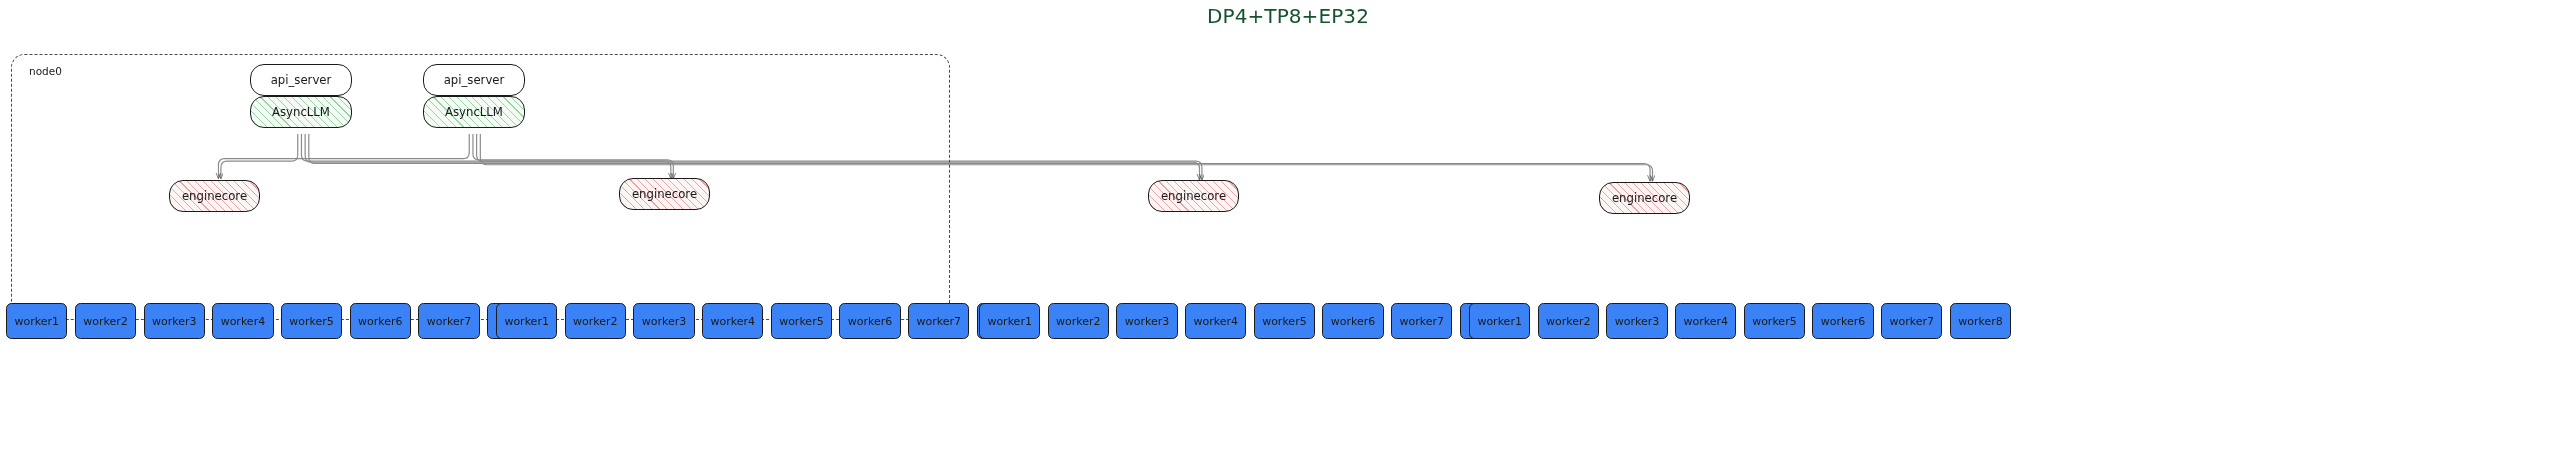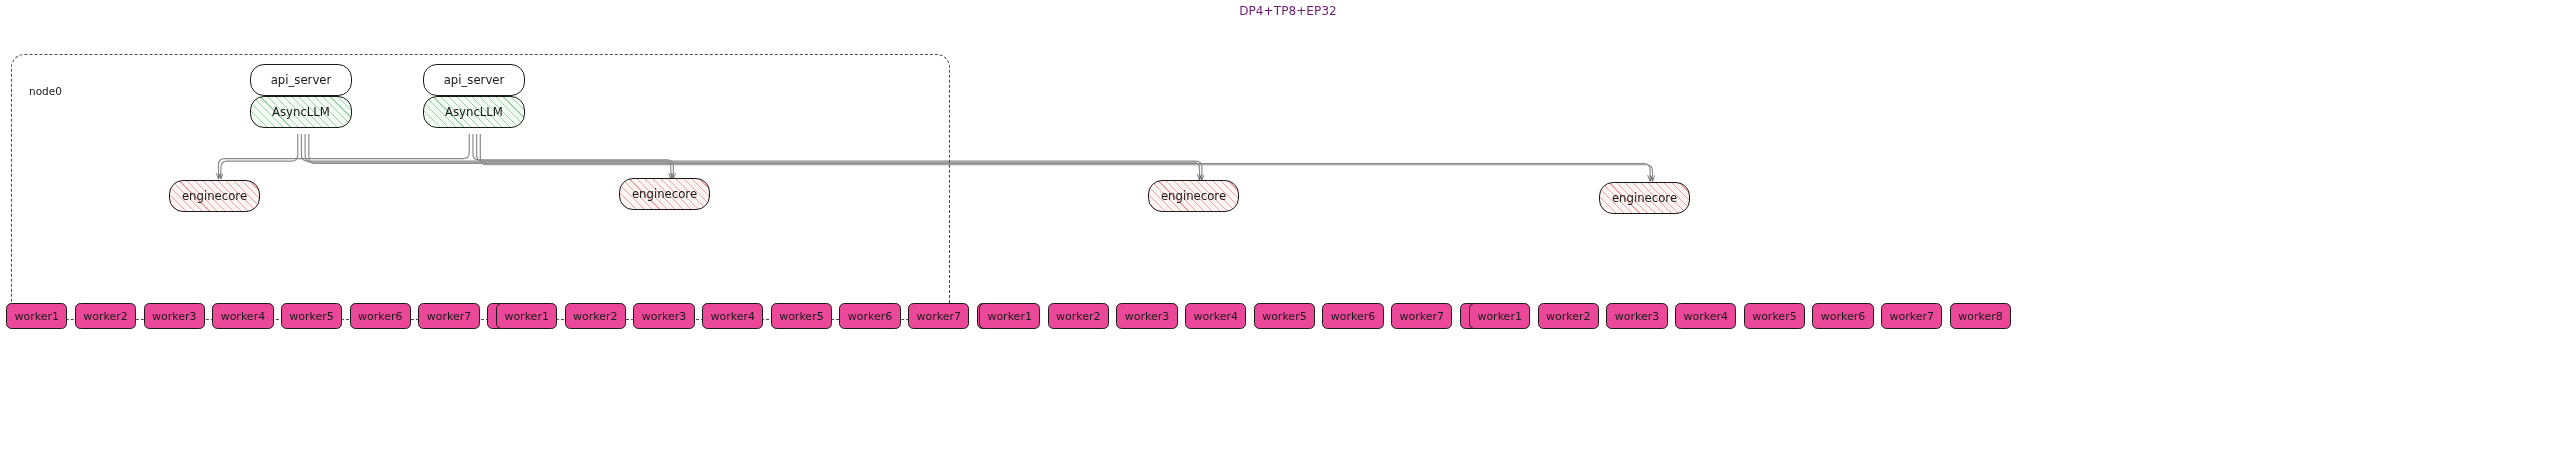--- a/index.html
+++ b/index.html
@@ -22,43 +22,42 @@
     height: 469px;
   }
 
   
   .diagram-title {
     position: absolute;
     left: 0;
     top: 3.7px;
     width: 2576px;
     text-align: center;
-    font-size: 12px;
-    color: #701a75;
+    font-size: 20px;
+    color: #14532d;
     letter-spacing: 0.1px;
   }
 
   
   .node-cluster {
     position: absolute;
     border: 1.5px dashed #4a4a4a;
     border-radius: 13.5px;
     background: transparent;
     box-sizing: border-box;
   }
   #cluster-node0 { left: 11px;   top: 54px; width: 939px; height: 266px; }
   #cluster-node1 { left: 984px; top: 54px; width: 1581px; height: 266px; }
 
   .cluster-label {
     position: absolute;
     left: 17px;
     top: 9.8px;
     font-size: 10.5px;
     color: #1a1a1a;
-    margin-top: 20px;
   }
 
   
   .box {
     position: absolute;
     box-sizing: border-box;
     border: 1.5px solid #1b1b1b;
     border-radius: 14px;
     display: flex;
     align-items: center;
@@ -107,26 +106,26 @@
       45deg,
       rgba(235, 150, 150, 0.85) 0px,
       rgba(235, 150, 150, 0.85) 0.8px,
       rgba(255,255,255,0) 0.8px,
       rgba(255,255,255,0) 5.5px
     );
   }
 
   
   .box-worker {
-    height: 26px;
+    height: 36px;
     padding: 0 7.4px;
     border-width: 1.4px;
     border-radius: 5.5px;
     font-size: 11px;
-    background: #ec4899;
+    background: #3b82f6;
     position: relative;
   }
 
   
   .worker-row {
     position: absolute;
     display: flex;
     flex-direction: row;
     align-items: center;
     gap: 7.4px;

